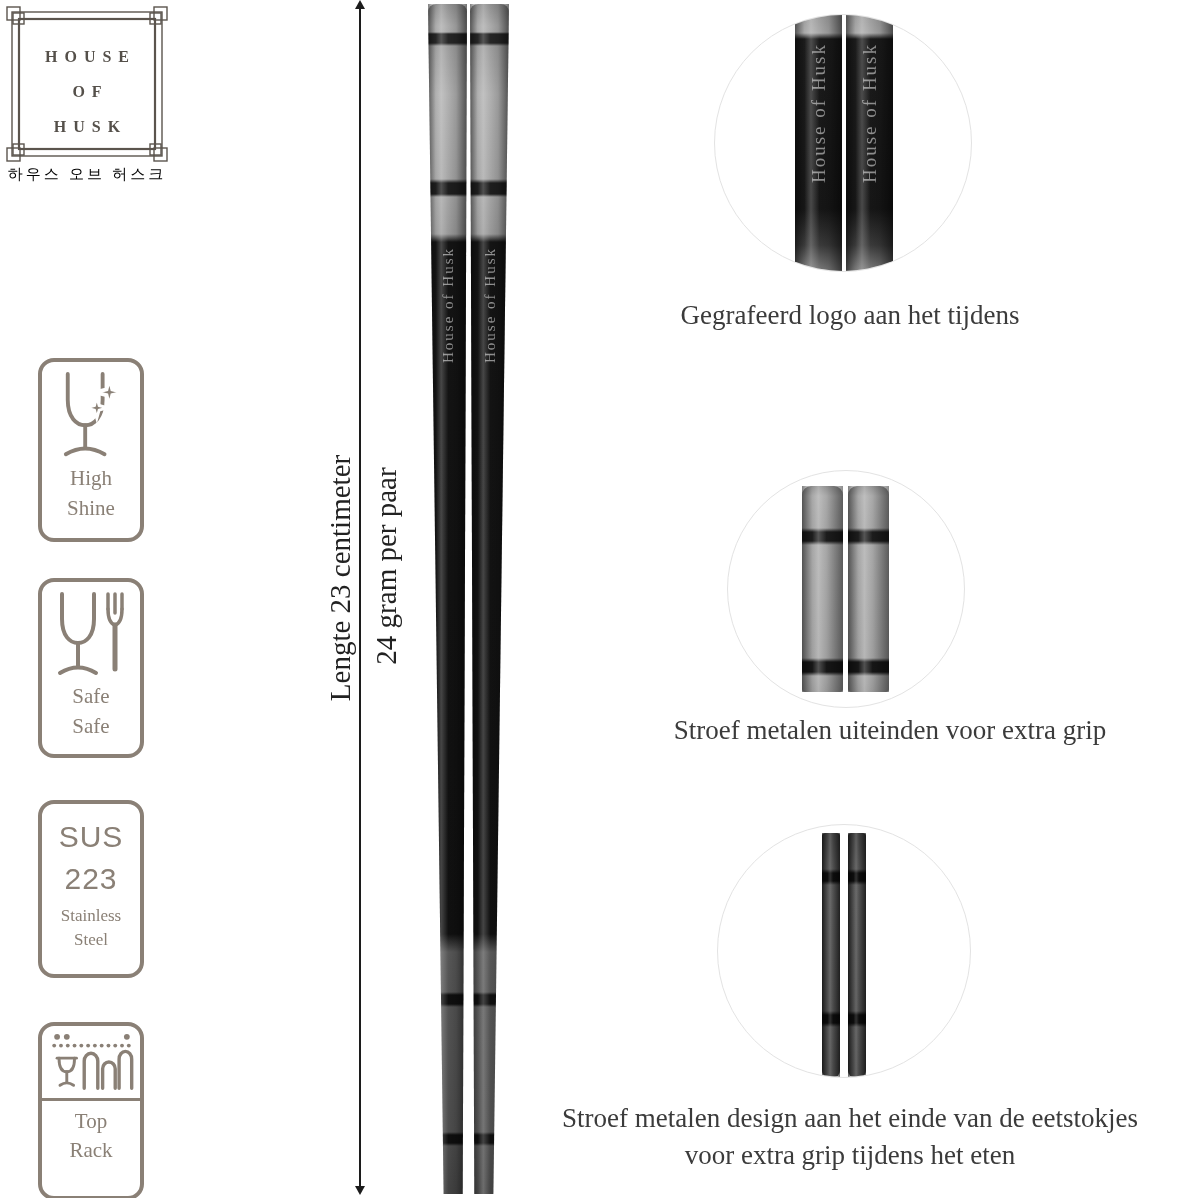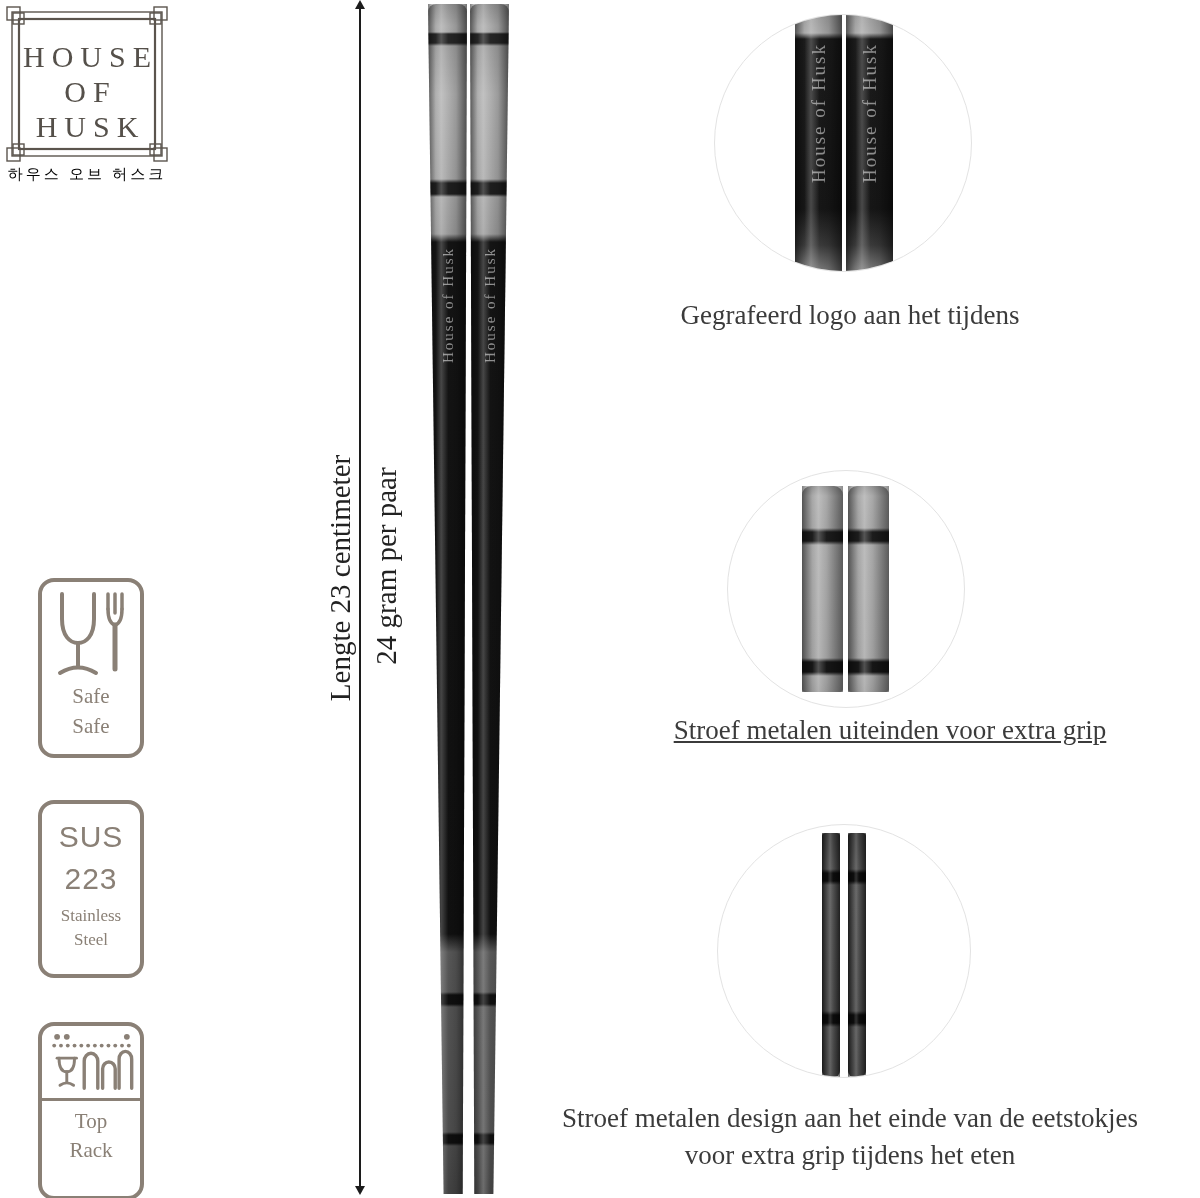--- a/index.html
+++ b/index.html
@@ -3,21 +3,21 @@
 <meta charset="utf-8">
 <style>
   html,body{margin:0;padding:0;background:#fff;}
   .canvas{position:relative;width:1200px;height:1198px;background:#ffffff;overflow:hidden;
           font-family:"Liberation Serif",serif;}
 
   
   .logo{position:absolute;left:6px;top:6px;width:162px;height:190px;}
   .logo svg{position:absolute;left:0;top:0;}
   .logo-title{position:absolute;left:0;top:33px;width:162px;text-align:center;color:#55504a;}
-  .logo-title div{font-size:30px;line-height:35px;letter-spacing:7px;padding-left:7px;}
+  .logo-title div{font-size:16px;line-height:35px;letter-spacing:7px;padding-left:7px;font-weight:bold;}
   .logo-korean{position:absolute;left:0;top:159px;width:162px;text-align:center;
                font-size:15px;letter-spacing:3px;color:#000000;
                font-family:"Liberation Sans",sans-serif;}
 
   
   .badge{position:absolute;left:38px;width:106px;border:4px solid #8a8076;border-radius:16px;
          background:#fff;box-sizing:border-box;display:flex;flex-direction:column;
          align-items:center;color:#8a8076;}
   .badge .txt{text-align:center;font-size:21px;line-height:30px;color:#8a8076;}
   .b1{top:358px;height:184px;}
@@ -91,21 +91,21 @@
   .c3s{position:absolute;top:8px;width:18px;height:244px;border-radius:3px 3px 6px 6px;
     background:linear-gradient(180deg,#3f3f3f 0px,#4f4f4f 36px,#0d0d0d 40px,#0d0d0d 48px,
       #515151 52px,#4a4a4a 178px,#0c0c0c 182px,#0c0c0c 190px,#4d4d4d 194px,#474747 244px);}
   .c3s.l{left:104px;} .c3s.r{left:130px;}
   .c3 .hshade{background:linear-gradient(90deg,rgba(0,0,0,.65) 0%,rgba(0,0,0,0) 30%,
       rgba(255,255,255,.15) 45%,rgba(0,0,0,0) 62%,rgba(0,0,0,.6) 100%);}
 
   
   .caption{position:absolute;text-align:center;color:#3b3b3b;font-size:27px;line-height:37px;}
   .cap1{left:600px;top:297px;width:500px;}
-  .cap2{left:608px;top:712px;width:564px;text-decoration:underline;}
+  .cap2{left:608px;top:712px;width:564px;}
   .cap3{left:500px;top:1100px;width:700px;}
 </style>
 </head>
 <body>
 
 <div class="canvas">
 
   <div class="logo">
     <svg width="162" height="156" viewBox="0 0 162 156">
       <g fill="none" stroke="#5b544d" stroke-width="1.4">
@@ -121,20 +121,35 @@
       </g>
     </svg>
     <div class="logo-title">
       <div>HOUSE</div>
       <div>OF</div>
       <div>HUSK</div>
     </div>
     <div class="logo-korean">하우스 오브 허스크</div>
   </div>
 
+  <div class="badge b1">
+    <svg width="76" height="92" viewBox="0 0 76 95">
+      <g fill="none" stroke="#8a8076" stroke-width="4" stroke-linecap="round">
+        <path d="M14,3 V30 C14,48 23,56 32,56 C41,56 50,48 50,30 V3"></path>
+        <path d="M32,56 V78"></path>
+        <path d="M12,86 Q32,74 52,86"></path>
+      </g>
+      <path d="M57,7 L60,19 L72,22 L60,25 L57,37 L54,25 L42,22 L54,19 Z" fill="#8a8076" stroke="#ffffff" stroke-width="4"></path>
+      <path d="M44,27 L46.4,35.6 L55,38 L46.4,40.4 L44,49 L41.6,40.4 L33,38 L41.6,35.6 Z" fill="#8a8076" stroke="#ffffff" stroke-width="3"></path>
+    </svg>
+    <div class="txt">
+      <div>High</div>
+      <div>Shine</div>
+    </div>
+  </div>
 
   <div class="badge b2">
     <svg width="78" height="90" viewBox="0 0 78 90">
       <g fill="none" stroke="#8a8076" stroke-width="4" stroke-linecap="round">
         <path d="M10,3 V28 C10,45 18,52 26,52 C34,52 42,45 42,28 V3"></path>
         <path d="M26,52 V76"></path>
         <path d="M8,82 Q26,71 44,82"></path>
       </g>
       <g fill="none" stroke="#8a8076" stroke-width="3.5" stroke-linecap="round">
         <path d="M56,3 V18"></path>

